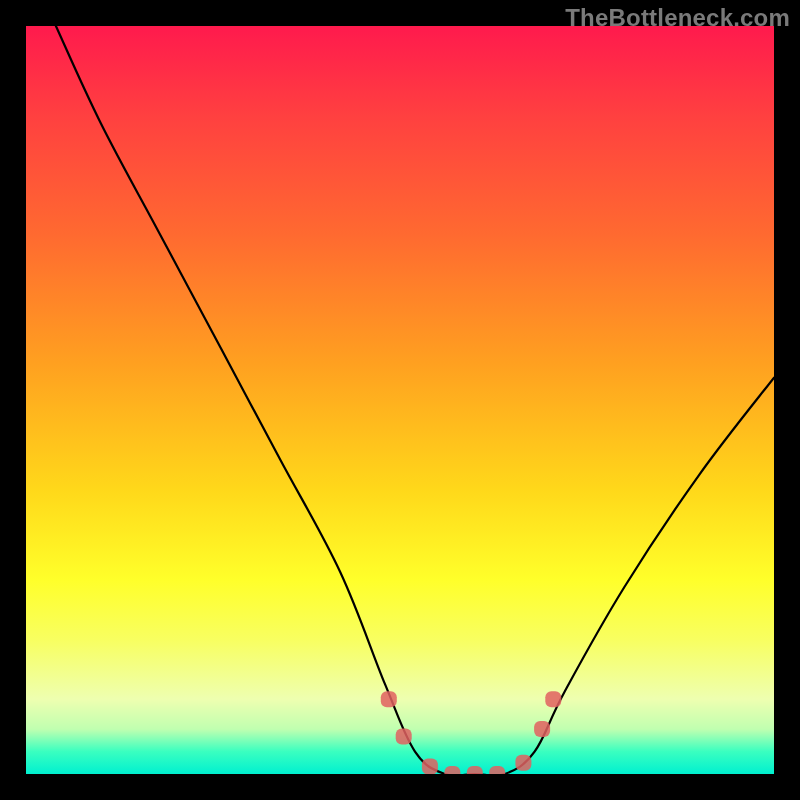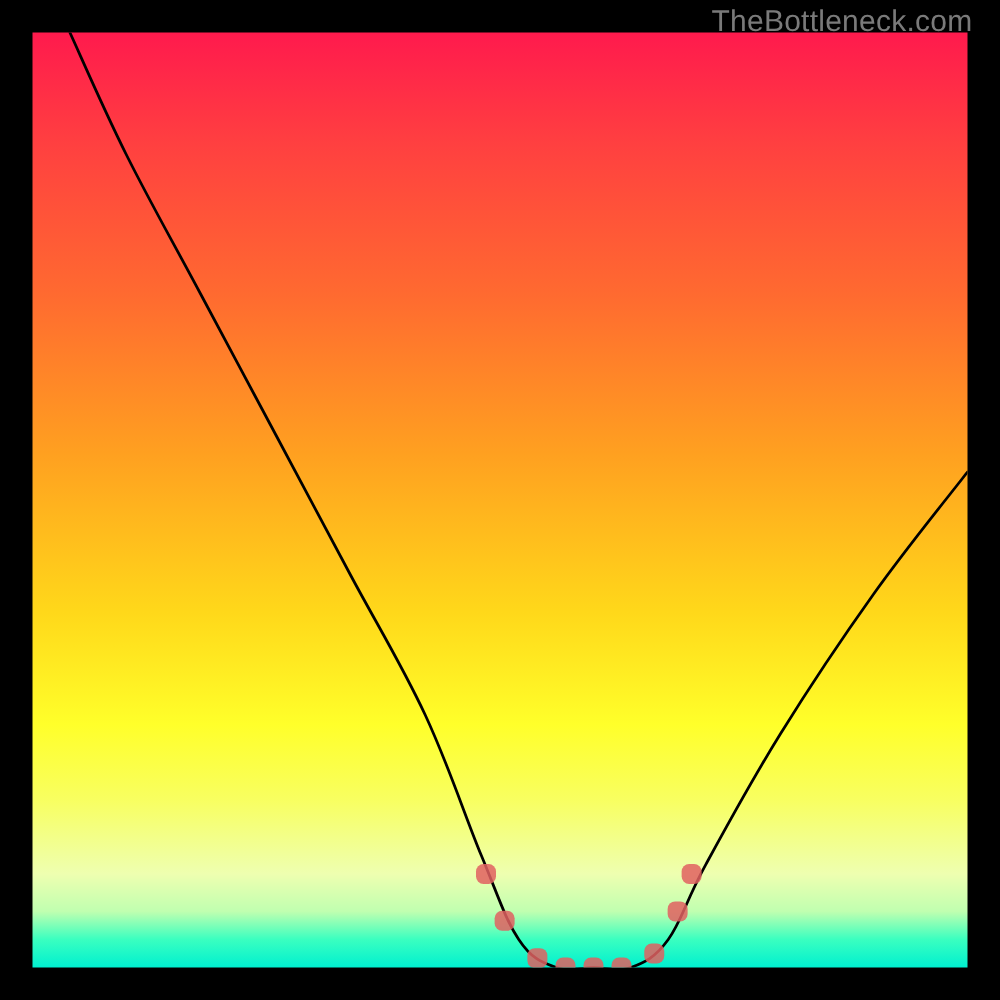--- a/index.html
+++ b/index.html
@@ -27,24 +27,24 @@
       #f8ff60 82%,
       #eeffb0 90%,
       #c0ffb0 94%,
       #3affc0 97%,
       #00f0d0 100%
     );
   }
   .watermark {
     position: absolute;
     top: 4px;
-    right: 22px;
+    right: 10px;
     font-family: Arial, Helvetica, sans-serif;
     font-size: 24px;
-    font-weight: 400;
+    font-weight: 700;
     color: #7a7a7a;
     letter-spacing: 0.2px;
   }
   svg.curve {
     position: absolute;
     left: 0;
     top: 0;
   }
 </style>
 </head>

